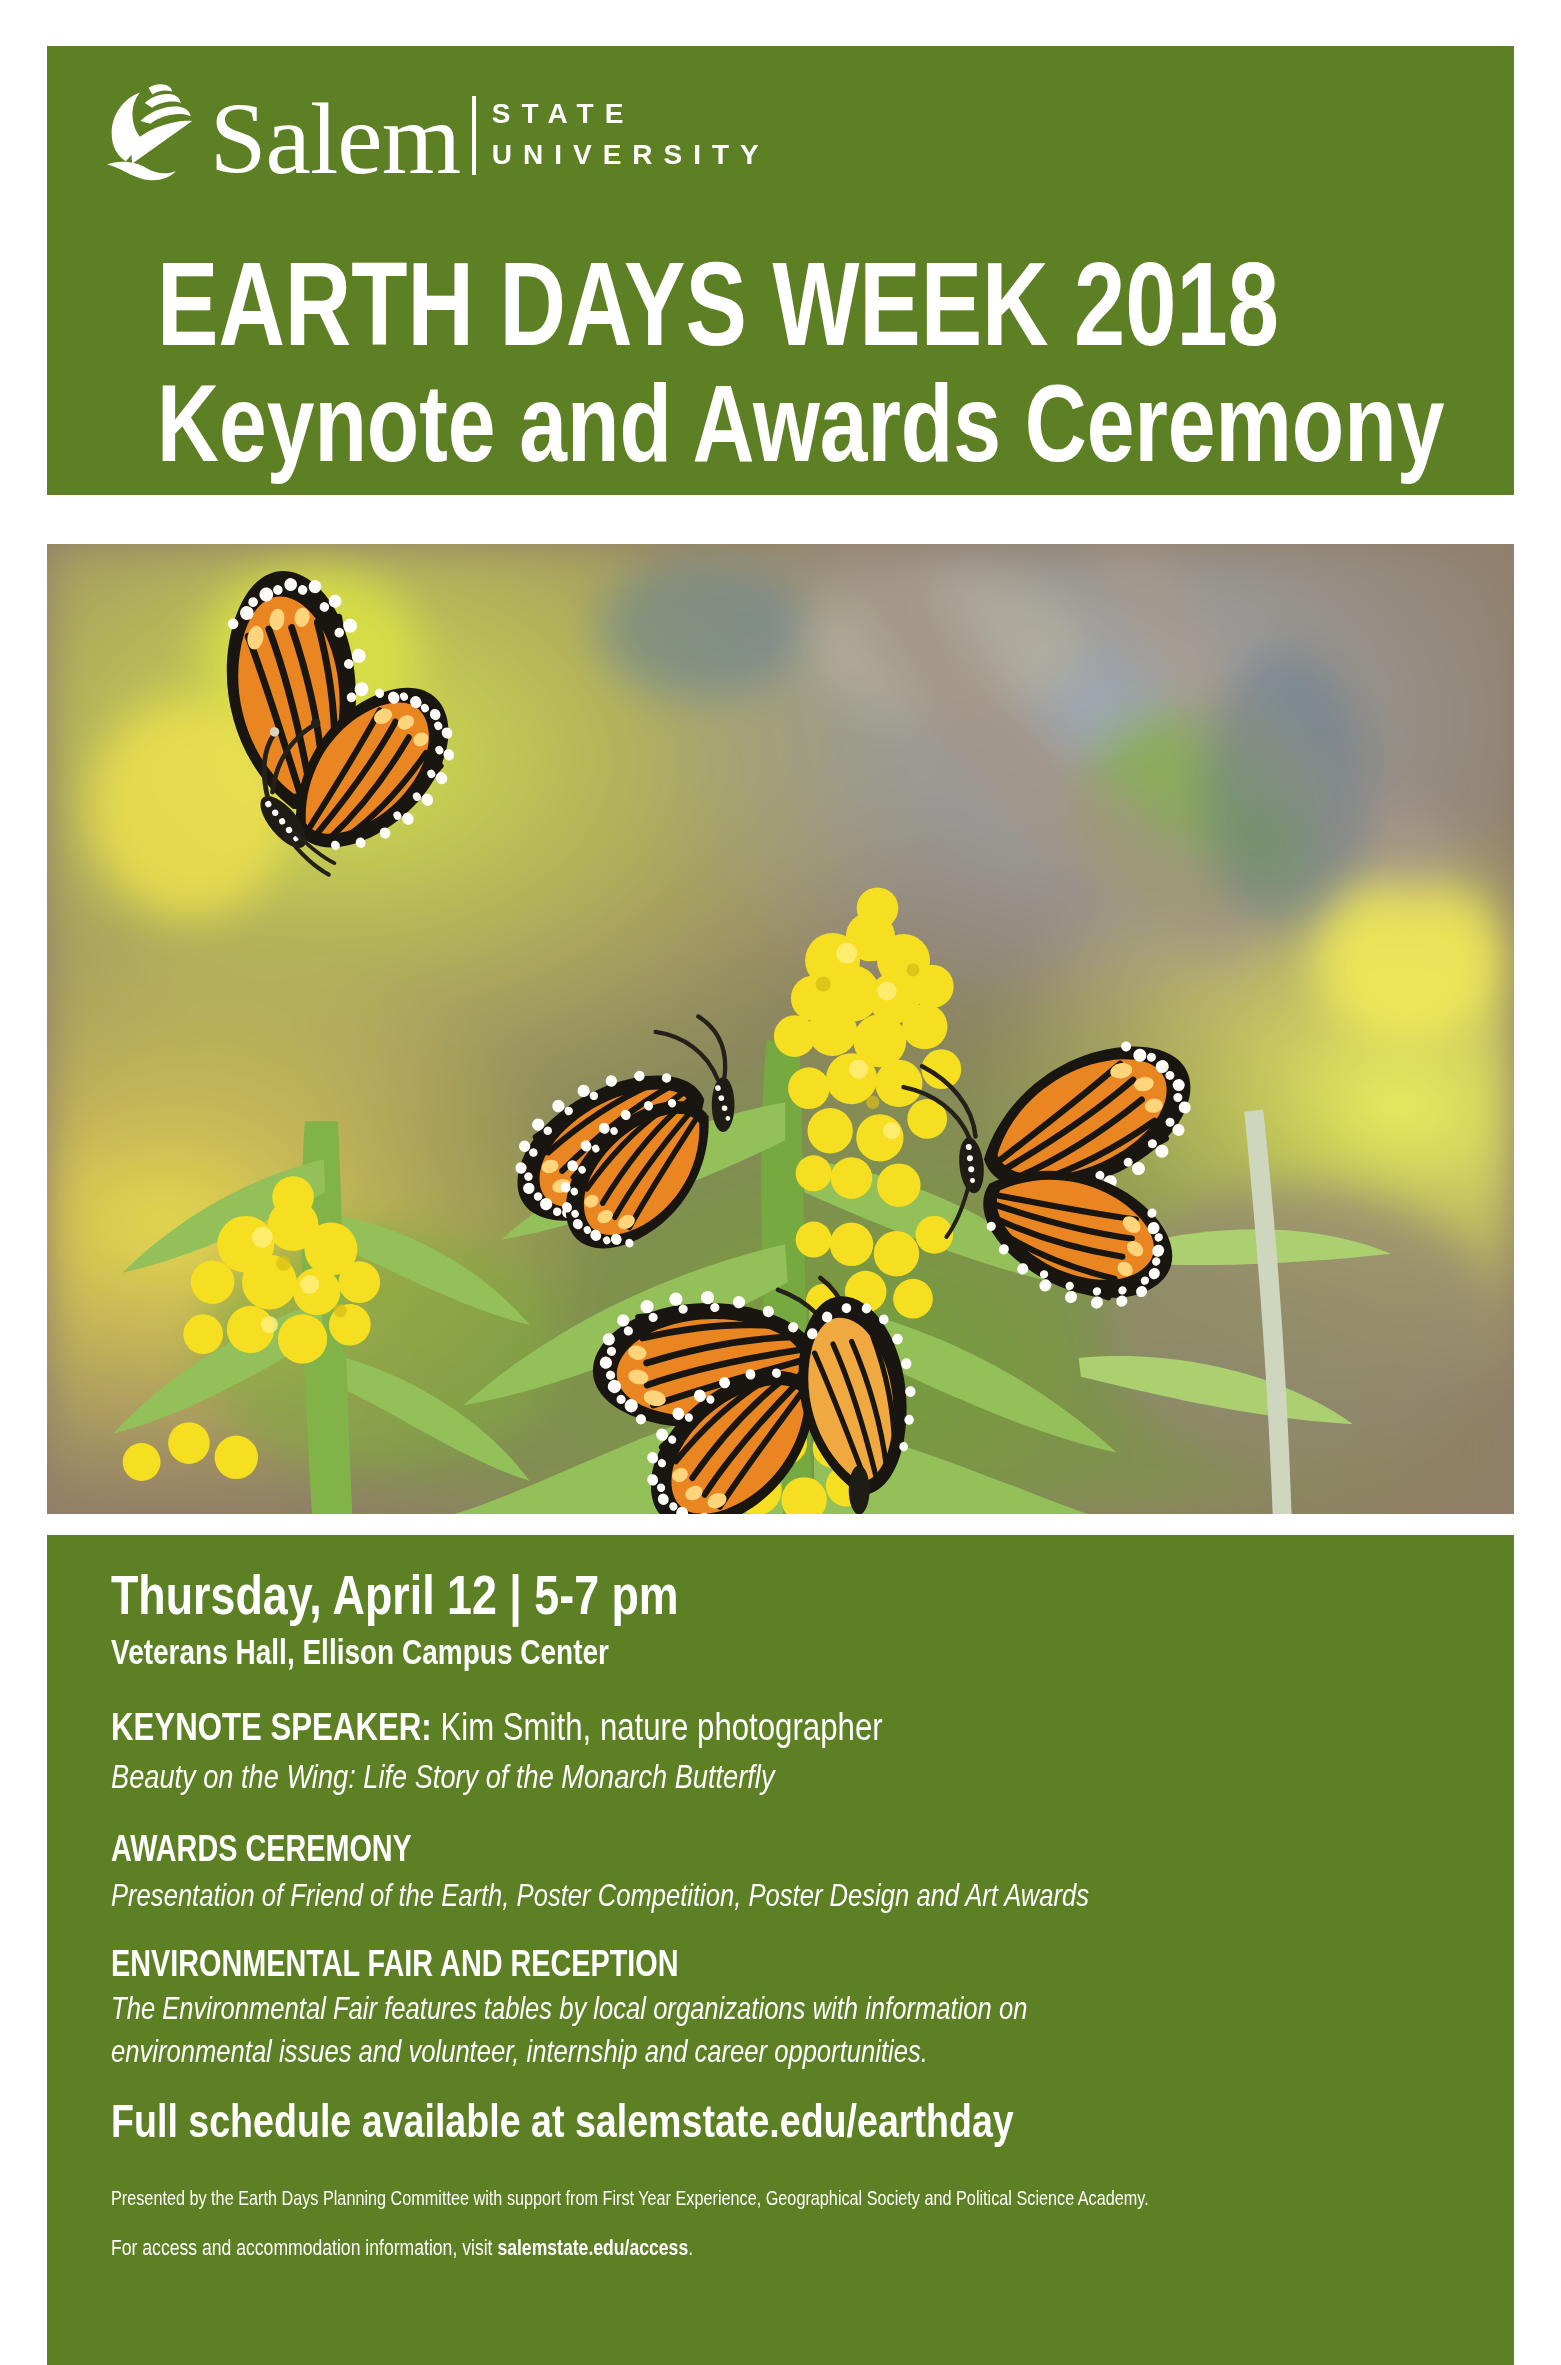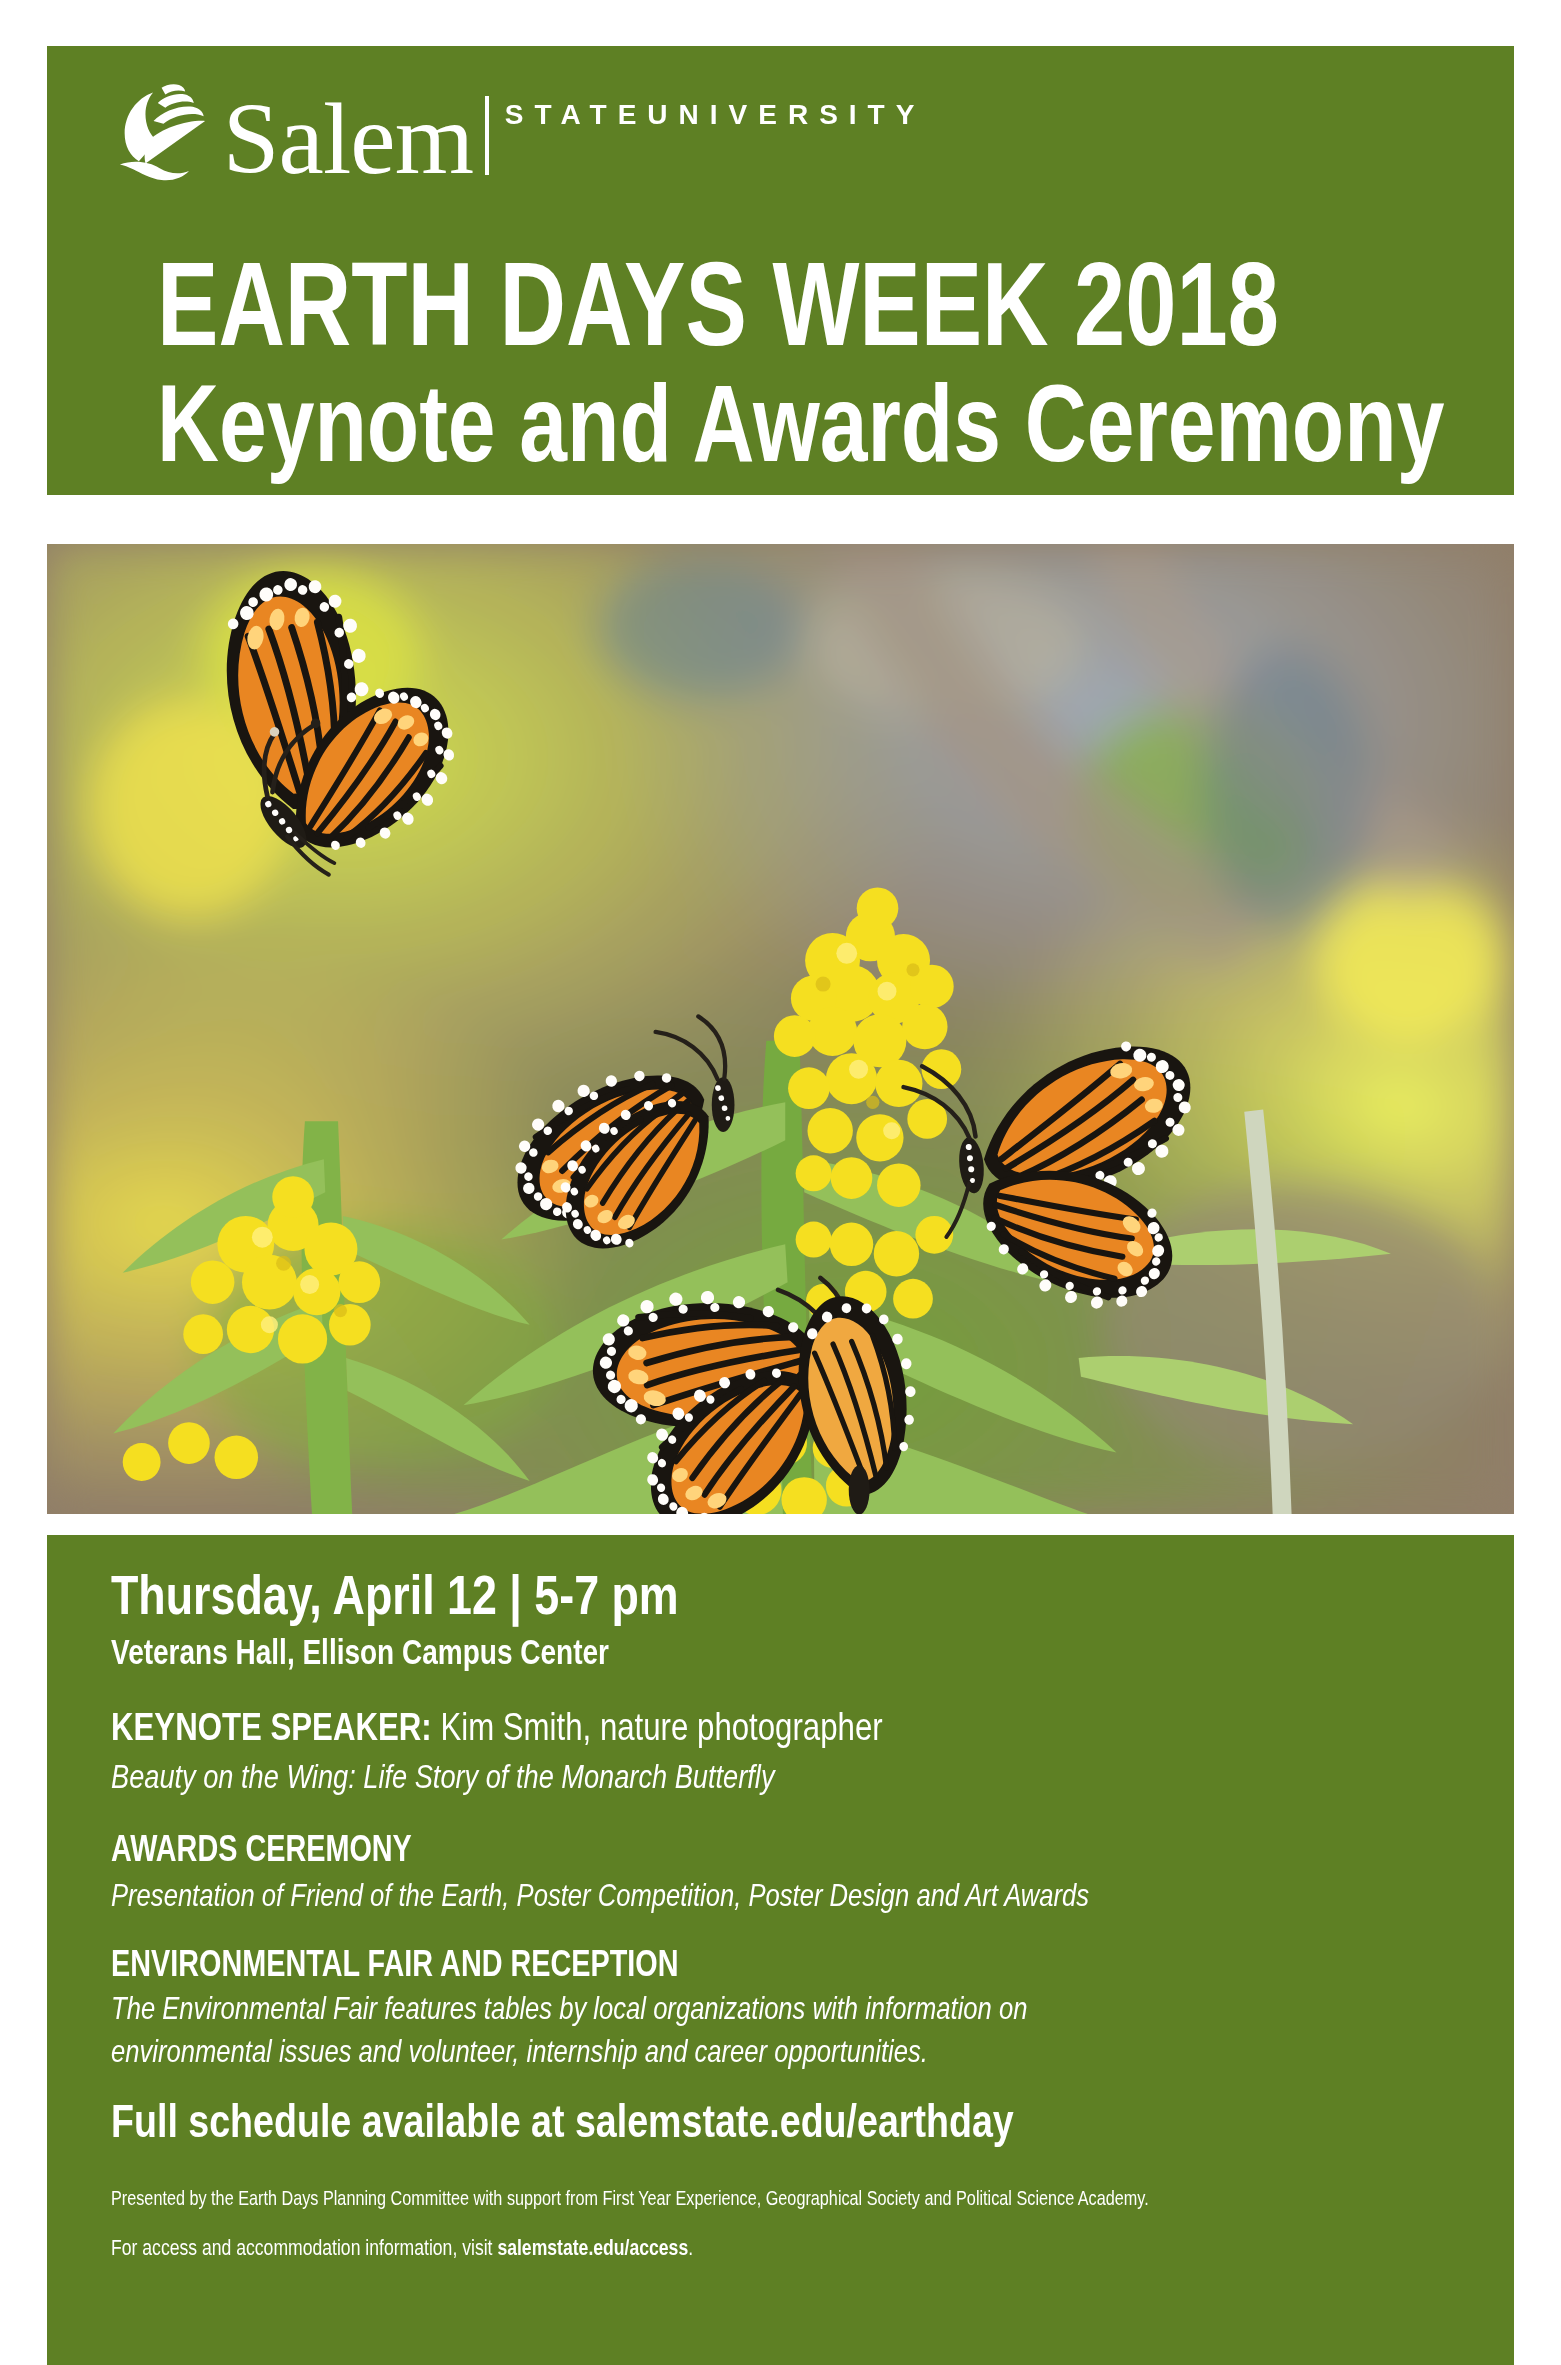--- a/index.html
+++ b/index.html
@@ -10,36 +10,36 @@
     overflow:hidden;
   }
   .poster{position:relative;width:1561px;height:2413px;background:#ffffff;}
 
   
   .header-band{
     position:absolute;left:47px;top:46px;width:1467px;height:449px;
     background:var(--brand,#5E8024);
   }
   .logo-row{
-    position:absolute;left:69px;top:32px;height:109px;
+    position:absolute;left:56px;top:32px;height:109px;
     display:flex;align-items:center;
   }
   .logo-mark{width:102px;height:97px;flex:0 0 auto;display:block;}
   .logo-word{
     font-family:"Liberation Serif", serif;
     color:#ffffff;font-size:102px;line-height:0.82;
     margin-left:4.7px;letter-spacing:-0.9px;white-space:nowrap;
     position:relative;top:6.6px;
   }
   .logo-rule{
     width:3.3px;height:79px;background:#ffffff;margin:0 16px 0 12.3px;
     position:relative;top:2.8px;flex:0 0 auto;
   }
   .logo-sub{
-    display:flex;flex-direction:row;justify-content:center;
+    display:flex;flex-direction:column;justify-content:center;
     height:81px;position:relative;top:2.8px;
   }
   .logo-sub span{
     color:#ffffff;font-weight:bold;font-size:28px;
     letter-spacing:11px;line-height:1.46;white-space:nowrap;
   }
 
   .title-big, .title-sub{
     position:absolute;left:110px;color:#ffffff;white-space:nowrap;
     font-weight:bold;

